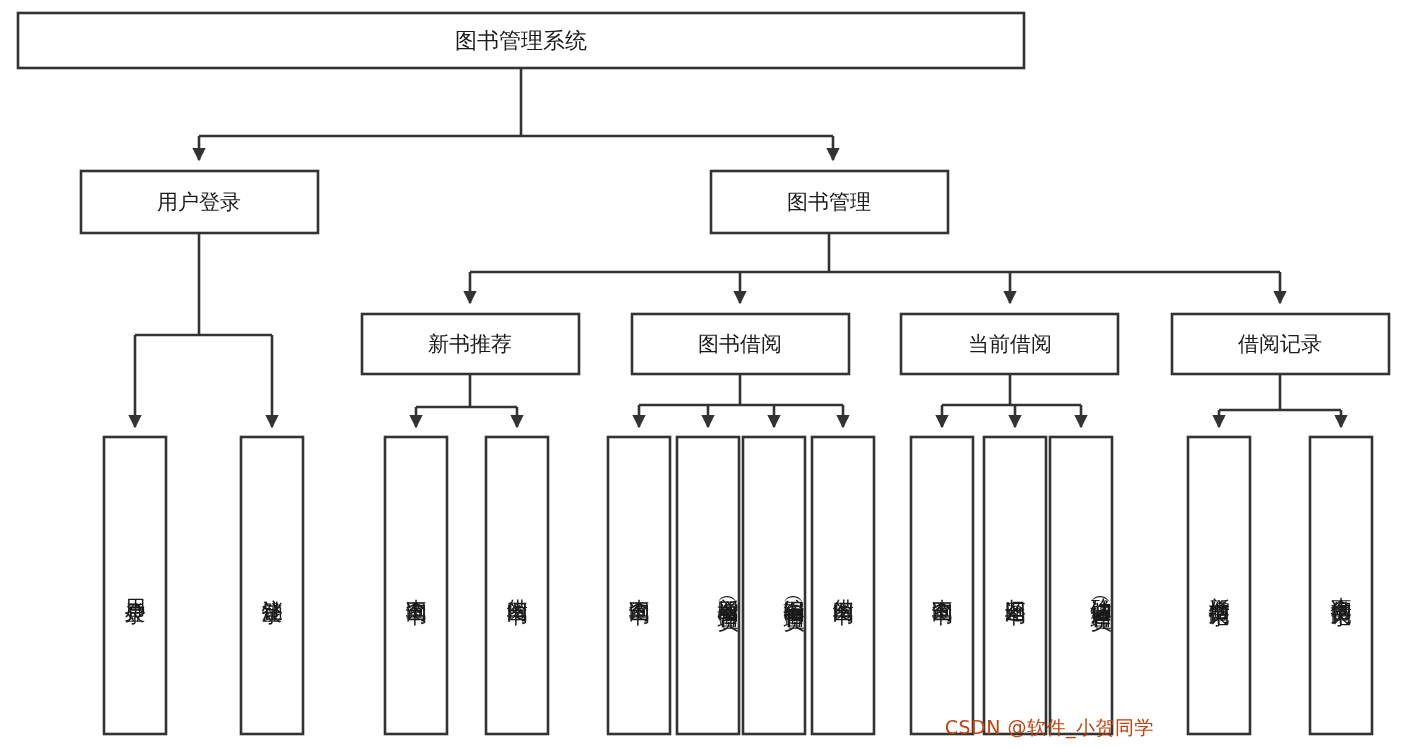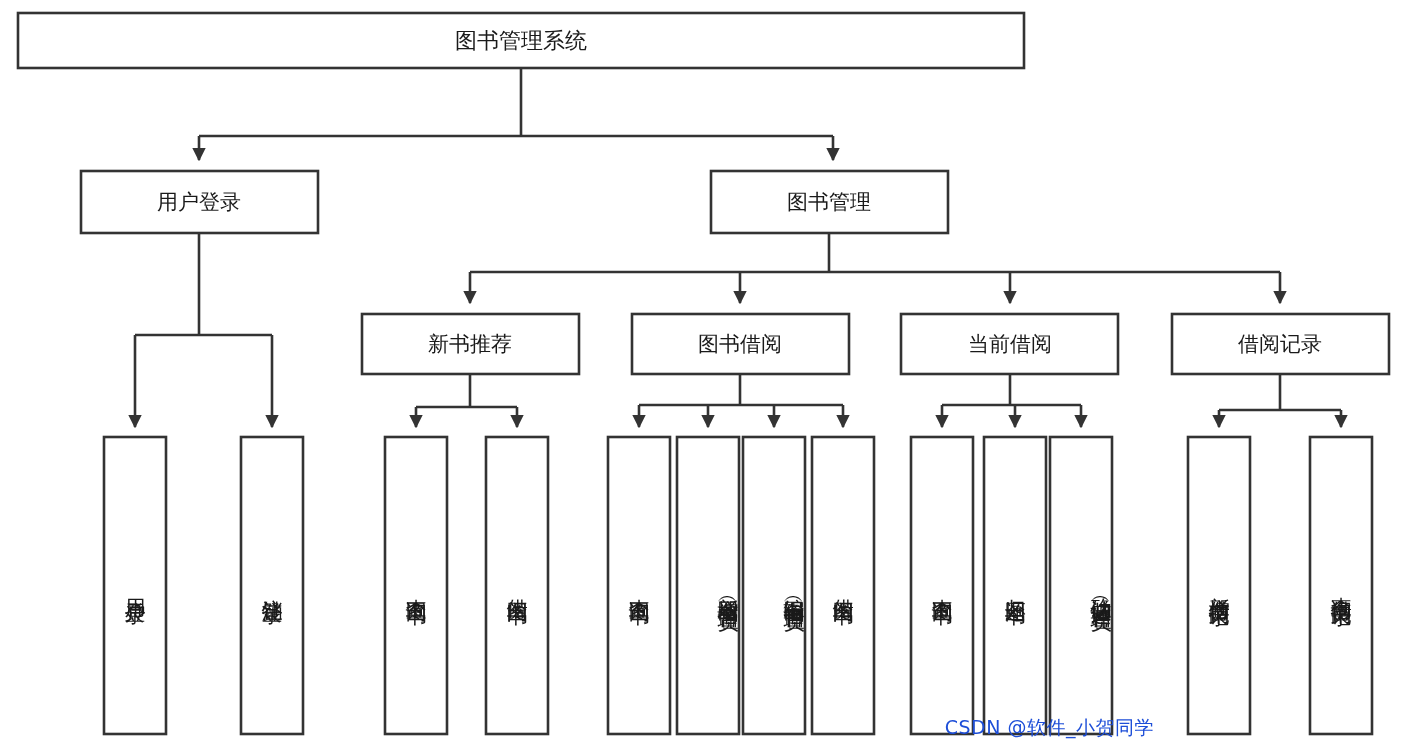--- a/index.html
+++ b/index.html
@@ -67,21 +67,21 @@
     text-align: center;
     white-space: pre;
     user-select: none;
   }
   .watermark {
     position: absolute;
     right: 8px;
     bottom: 6px;
     font-family: "DejaVu Sans", "Liberation Sans", sans-serif;
     font-size: 19px;
-    color: #1d4ed8;
+    color: #c2410c;
     letter-spacing: 0.5px;
     white-space: nowrap;
   }
 </style>
 </head>
 <body>
 
 <div id="diagram-root">
 
   <svg id="tree-svg" viewBox="0 0 1405 747">

